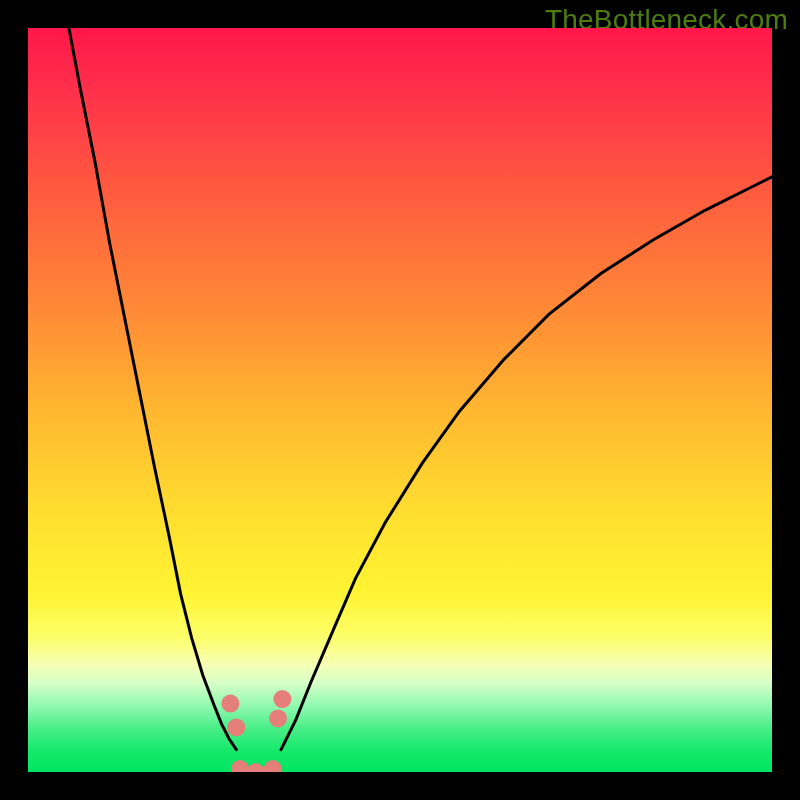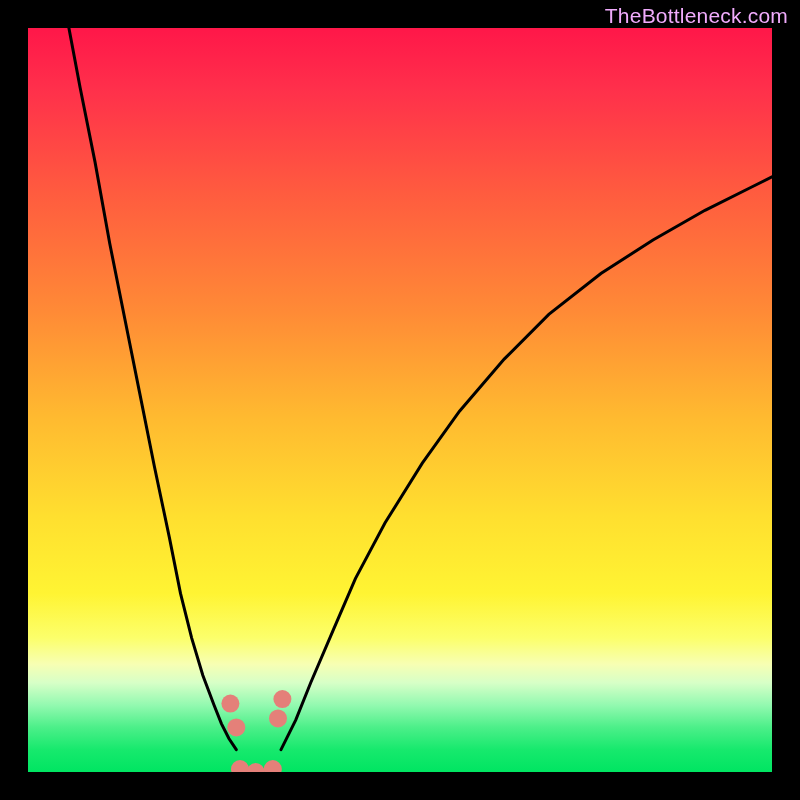--- a/index.html
+++ b/index.html
@@ -47,22 +47,22 @@
     left: 0;
     top: 0;
     width: 744px;
     height: 744px;
     display: block;
   }
   .watermark {
     position: absolute;
     top: 4px;
     right: 12px;
-    color: #f0abfc;
-    font-size: 21px;
+    color: #4d7c0f;
+    font-size: 28px;
     font-weight: 500;
     letter-spacing: 0.2px;
     user-select: none;
   }
 </style>
 </head>
 <body>
 
 <div class="frame">
   <div class="watermark">TheBottleneck.com</div>

